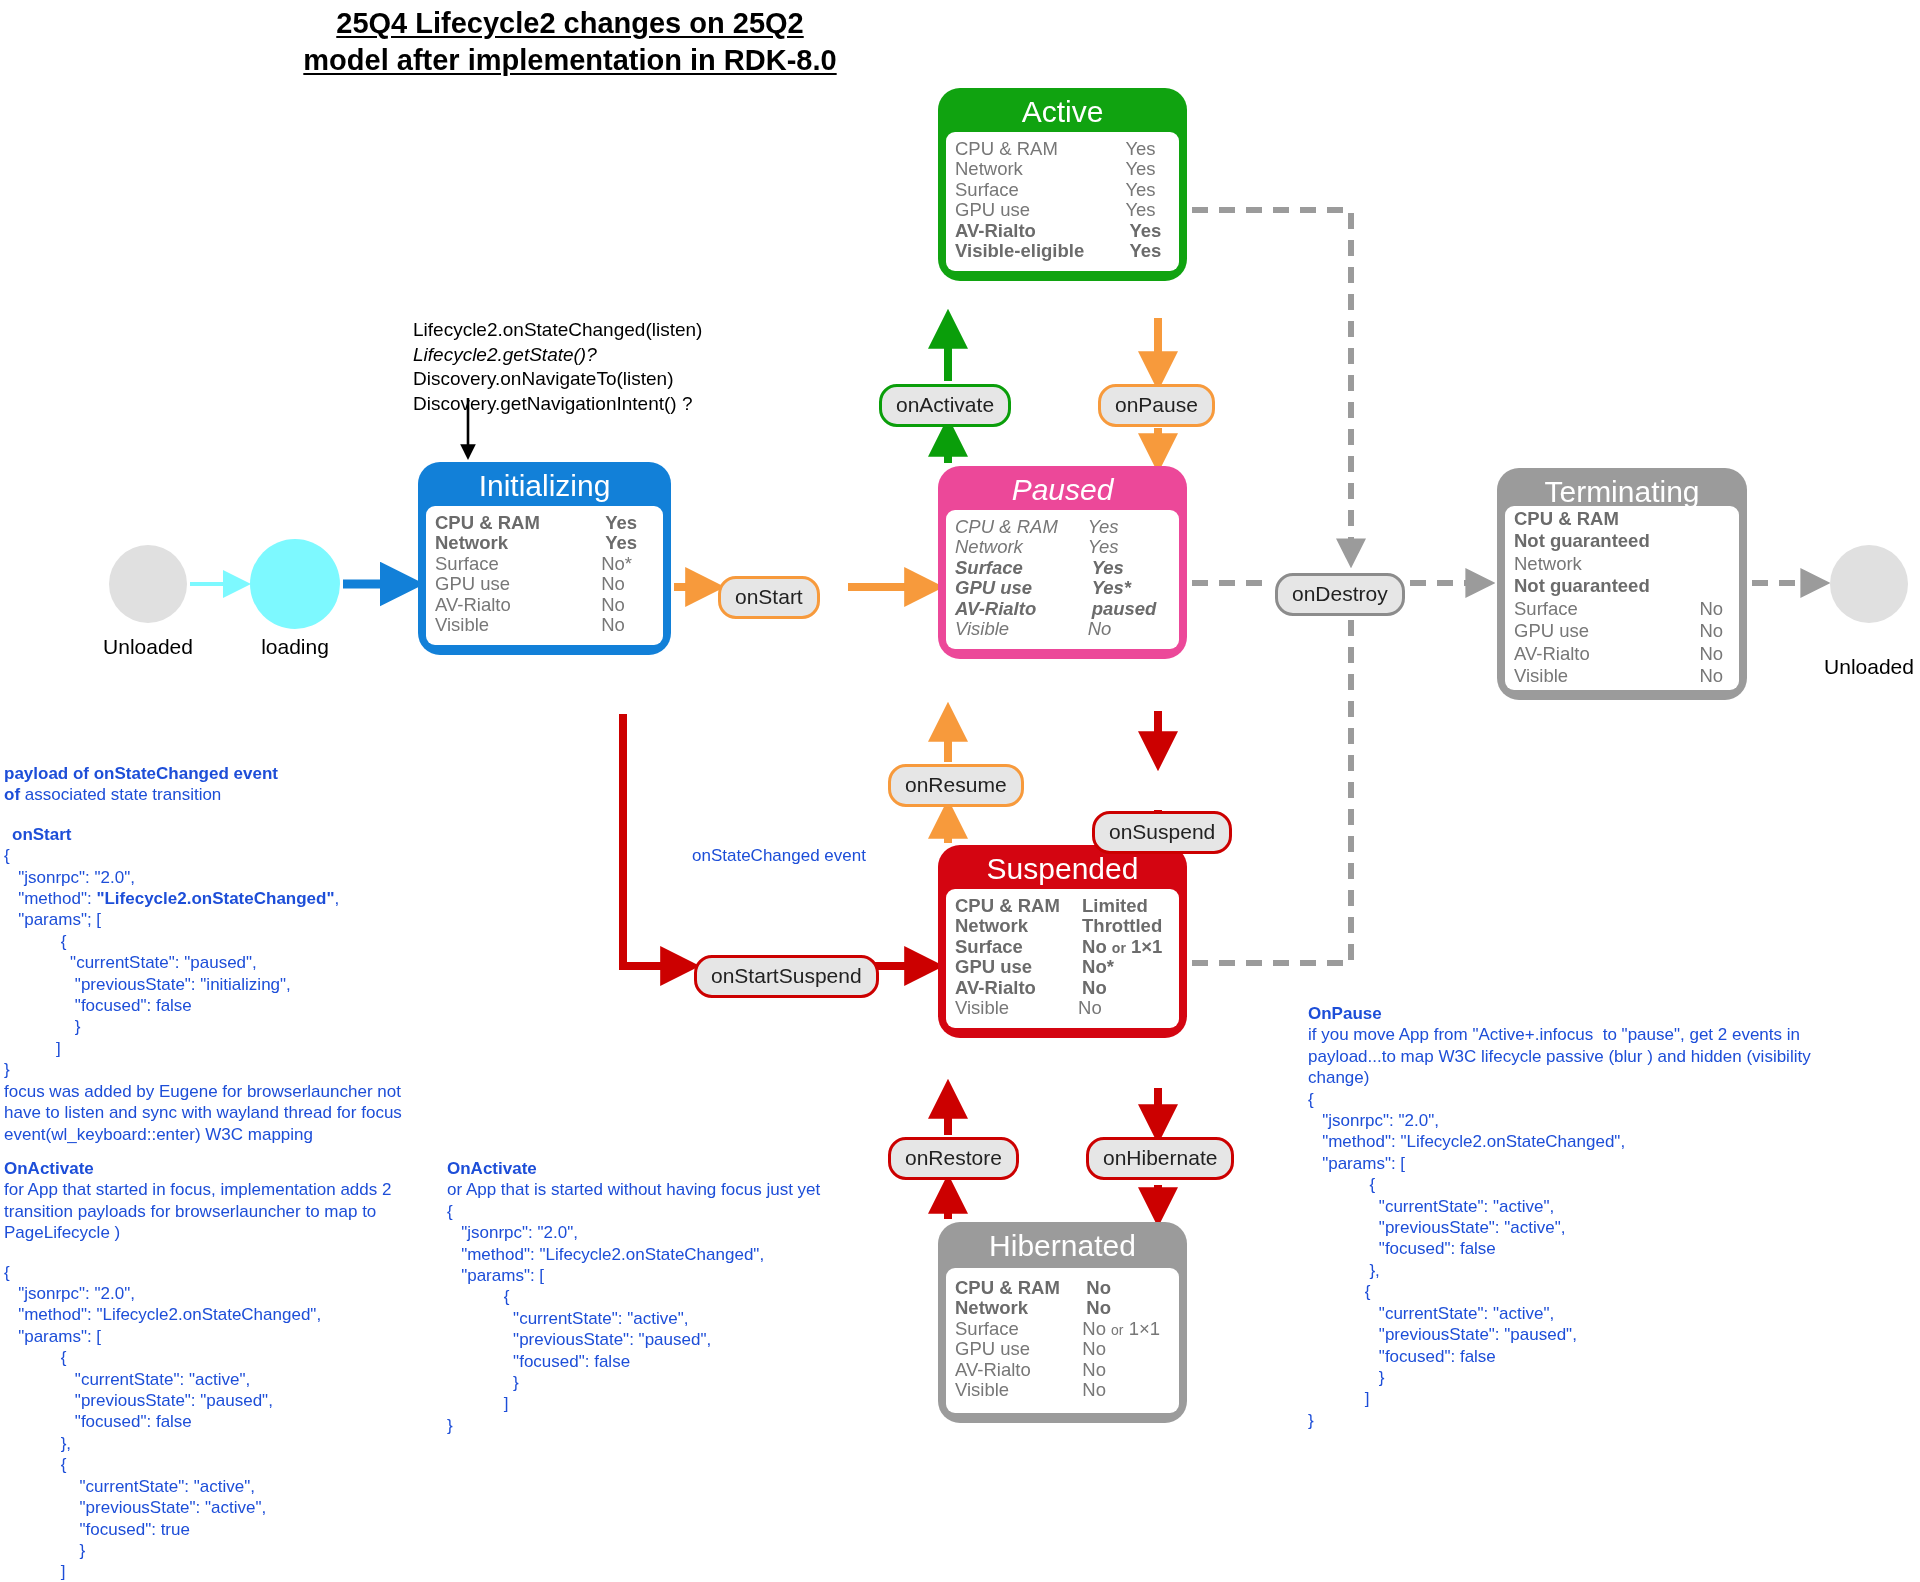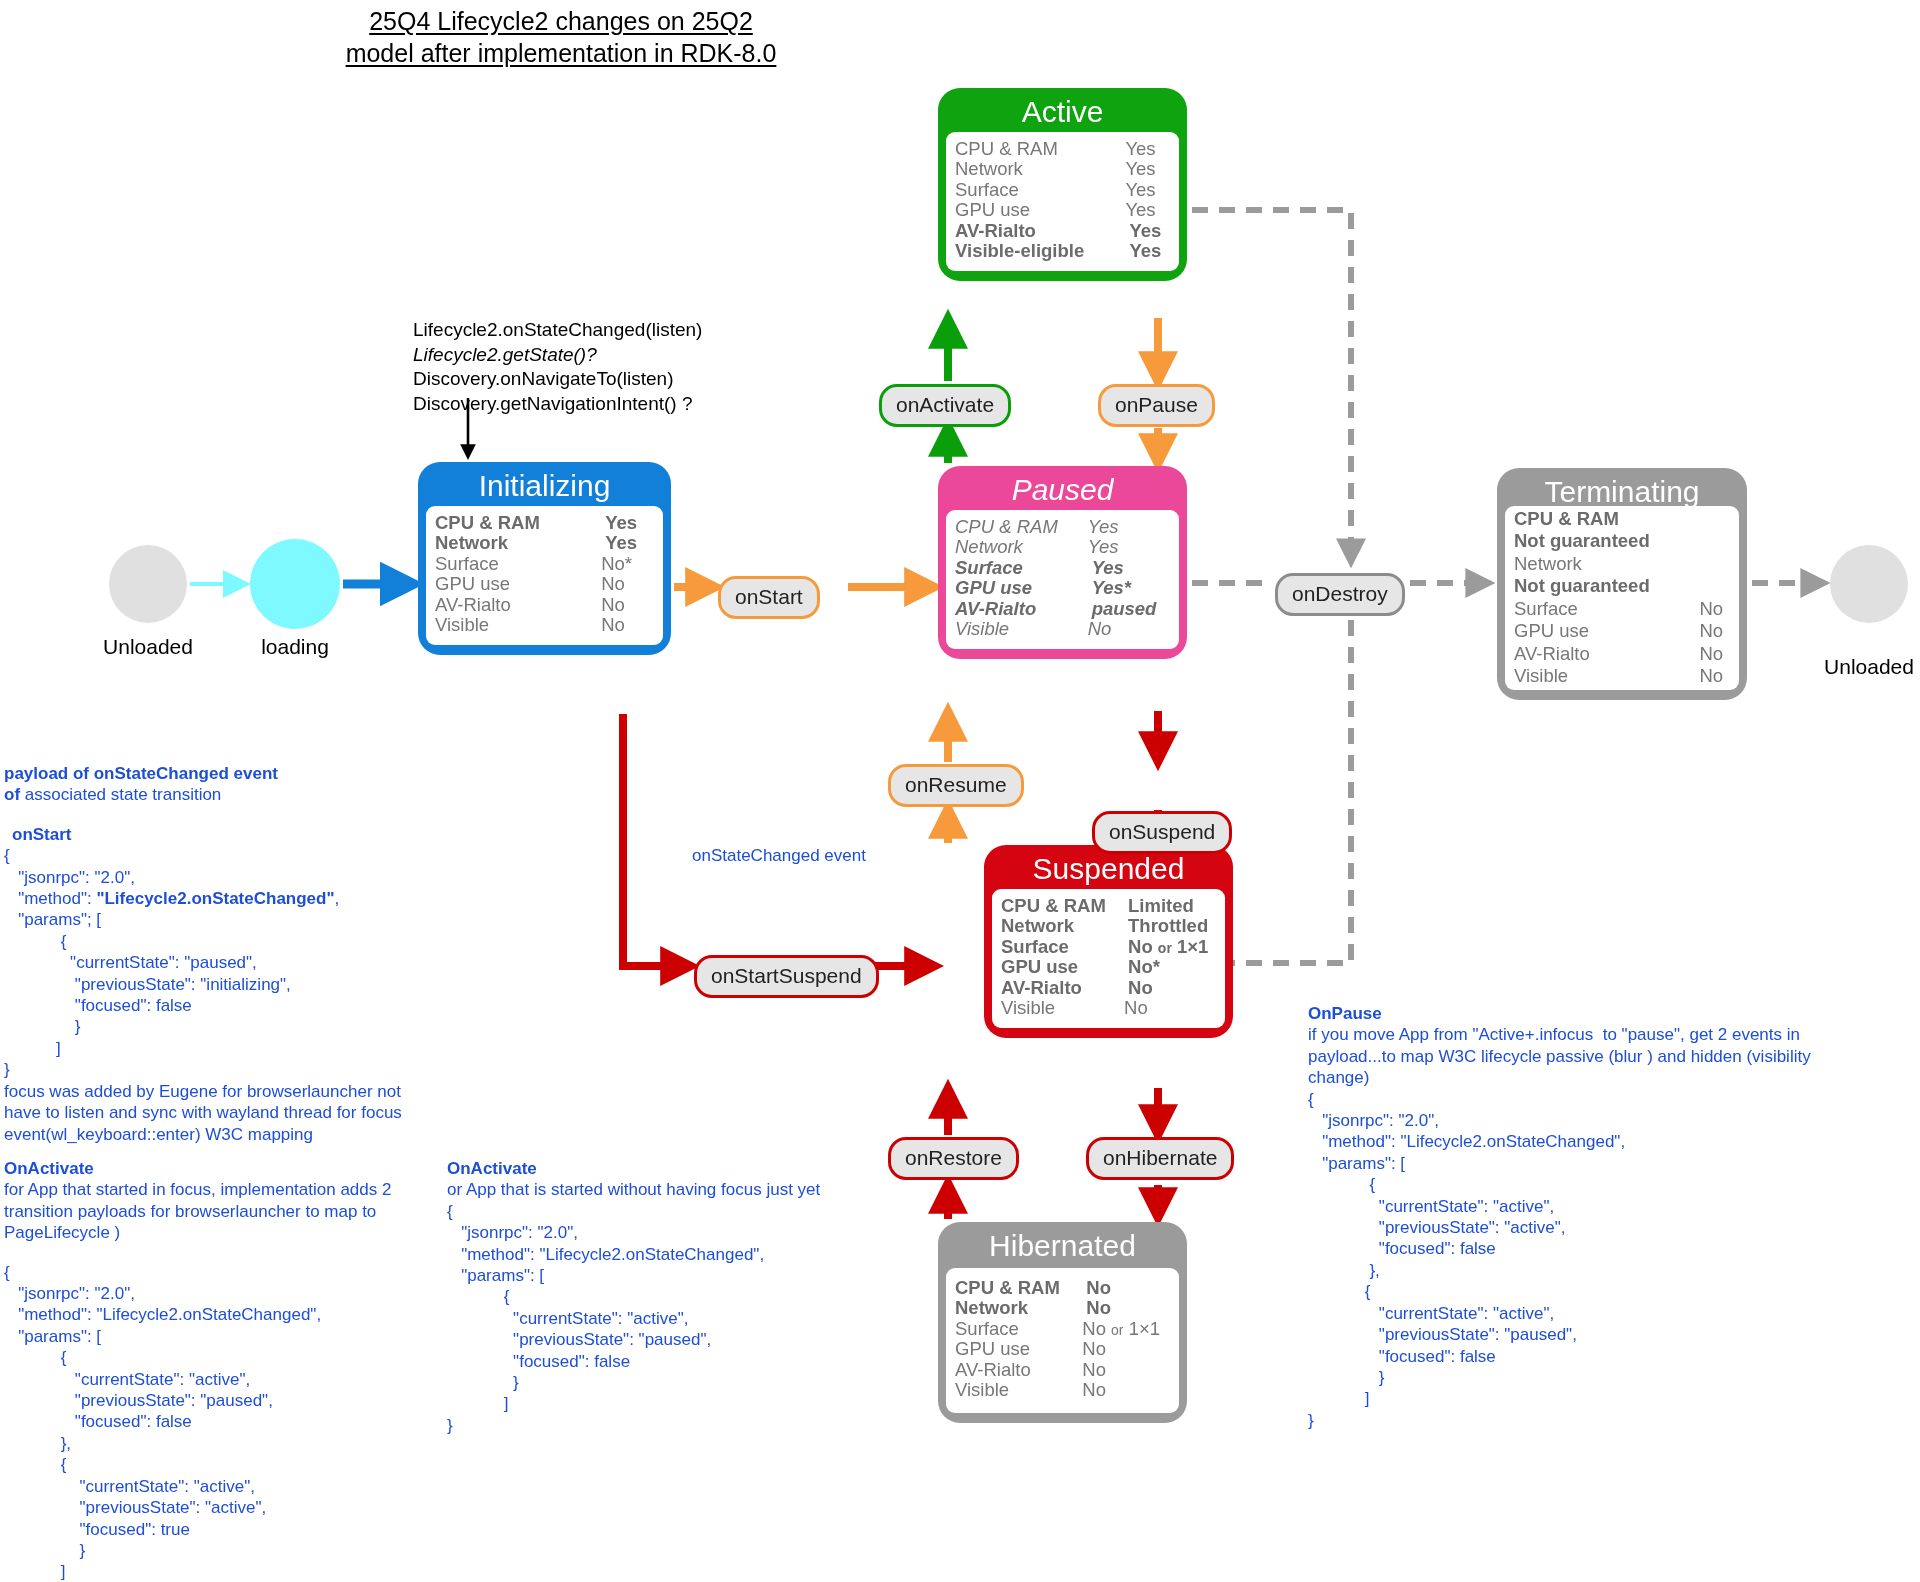--- a/index.html
+++ b/index.html
@@ -5,22 +5,22 @@
   html,body{margin:0;padding:0;background:#fff;}
   body{
     width:1920px;height:1582px;position:relative;overflow:hidden;
     font-family:"Liberation Sans","DejaVu Sans",sans-serif;
     color:#000;
   }
   .abs{position:absolute;}
 
   
   #title{
-    left:211px;top:5px;width:700px;
-    font-size:25px;font-weight:normal;line-height:1.28;
+    left:220px;top:5px;width:700px;
+    font-size:29px;font-weight:bold;line-height:1.28;
     text-align:center;text-decoration:underline;
     text-underline-offset:3px;
   }
   #title div{white-space:nowrap;}
 
   
   .state{
     border-radius:22px;
     box-sizing:border-box;
     padding:6px 8px 10px 8px;
@@ -47,21 +47,21 @@
   .s-paused{background:#ec4899;font-style:italic;}
   .s-init{background:#1280d8;}
   .s-susp{background:#d40511;}
   .s-hib{background:#9b9b9b;}
   .s-term{background:#9b9b9b;}
 
   
   #box-active{left:938px;top:88px;width:249px;}
   #box-paused{left:938px;top:466px;width:249px;}
   #box-init{left:418px;top:462px;width:253px;}
-  #box-susp{left:984px;top:845px;width:249px;}
+  #box-susp{left:938px;top:845px;width:249px;}
   #box-hib{left:938px;top:1222px;width:249px;}
   #box-term{left:1497px;top:468px;width:250px;}
 
   #box-term .panel{padding:2px 9px 2px 9px;margin-top:-6px;}
   #box-term .r > span{line-height:1.22;}
   #box-hib .panel{padding:10px 9px 12px 9px;}
   #box-hib .hdr{padding-bottom:6px;}
   #box-susp .panel{overflow:visible;}
   #box-susp .r .v{position:relative;}
 

